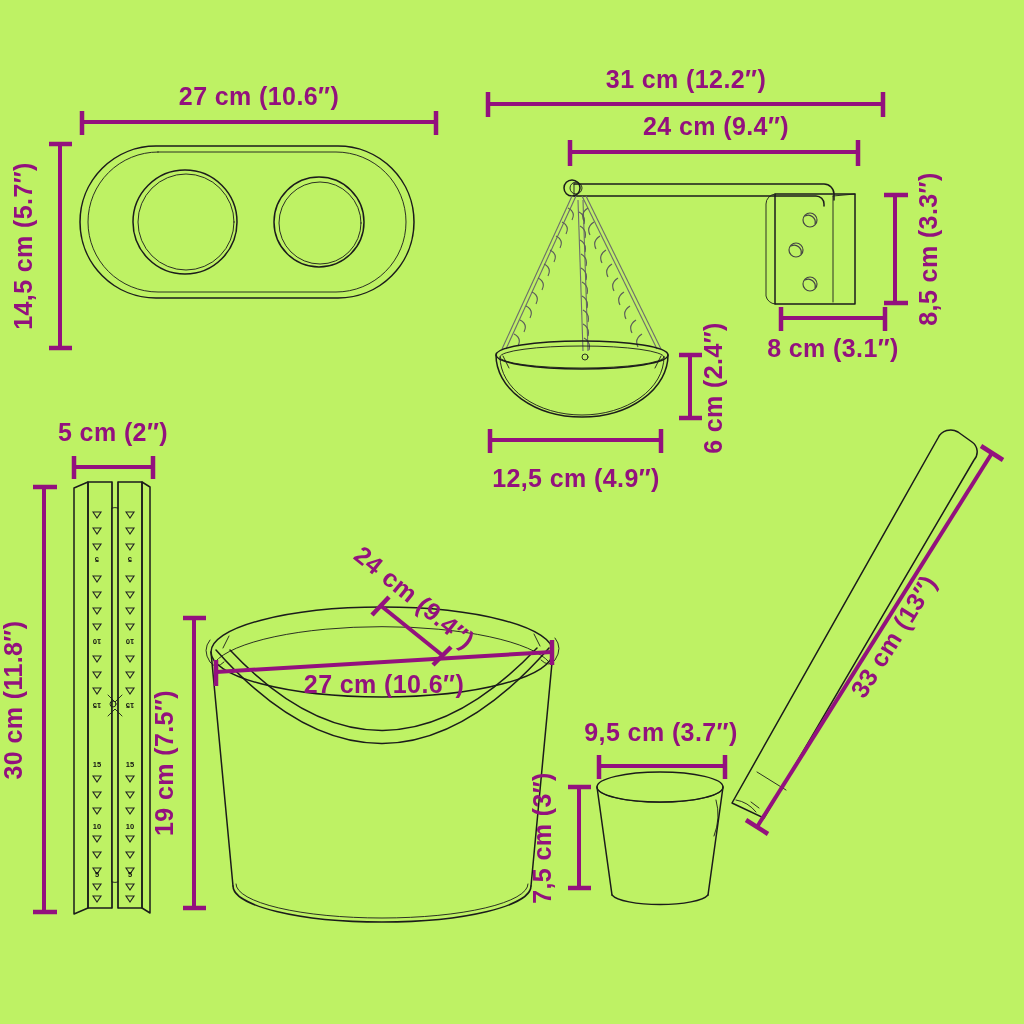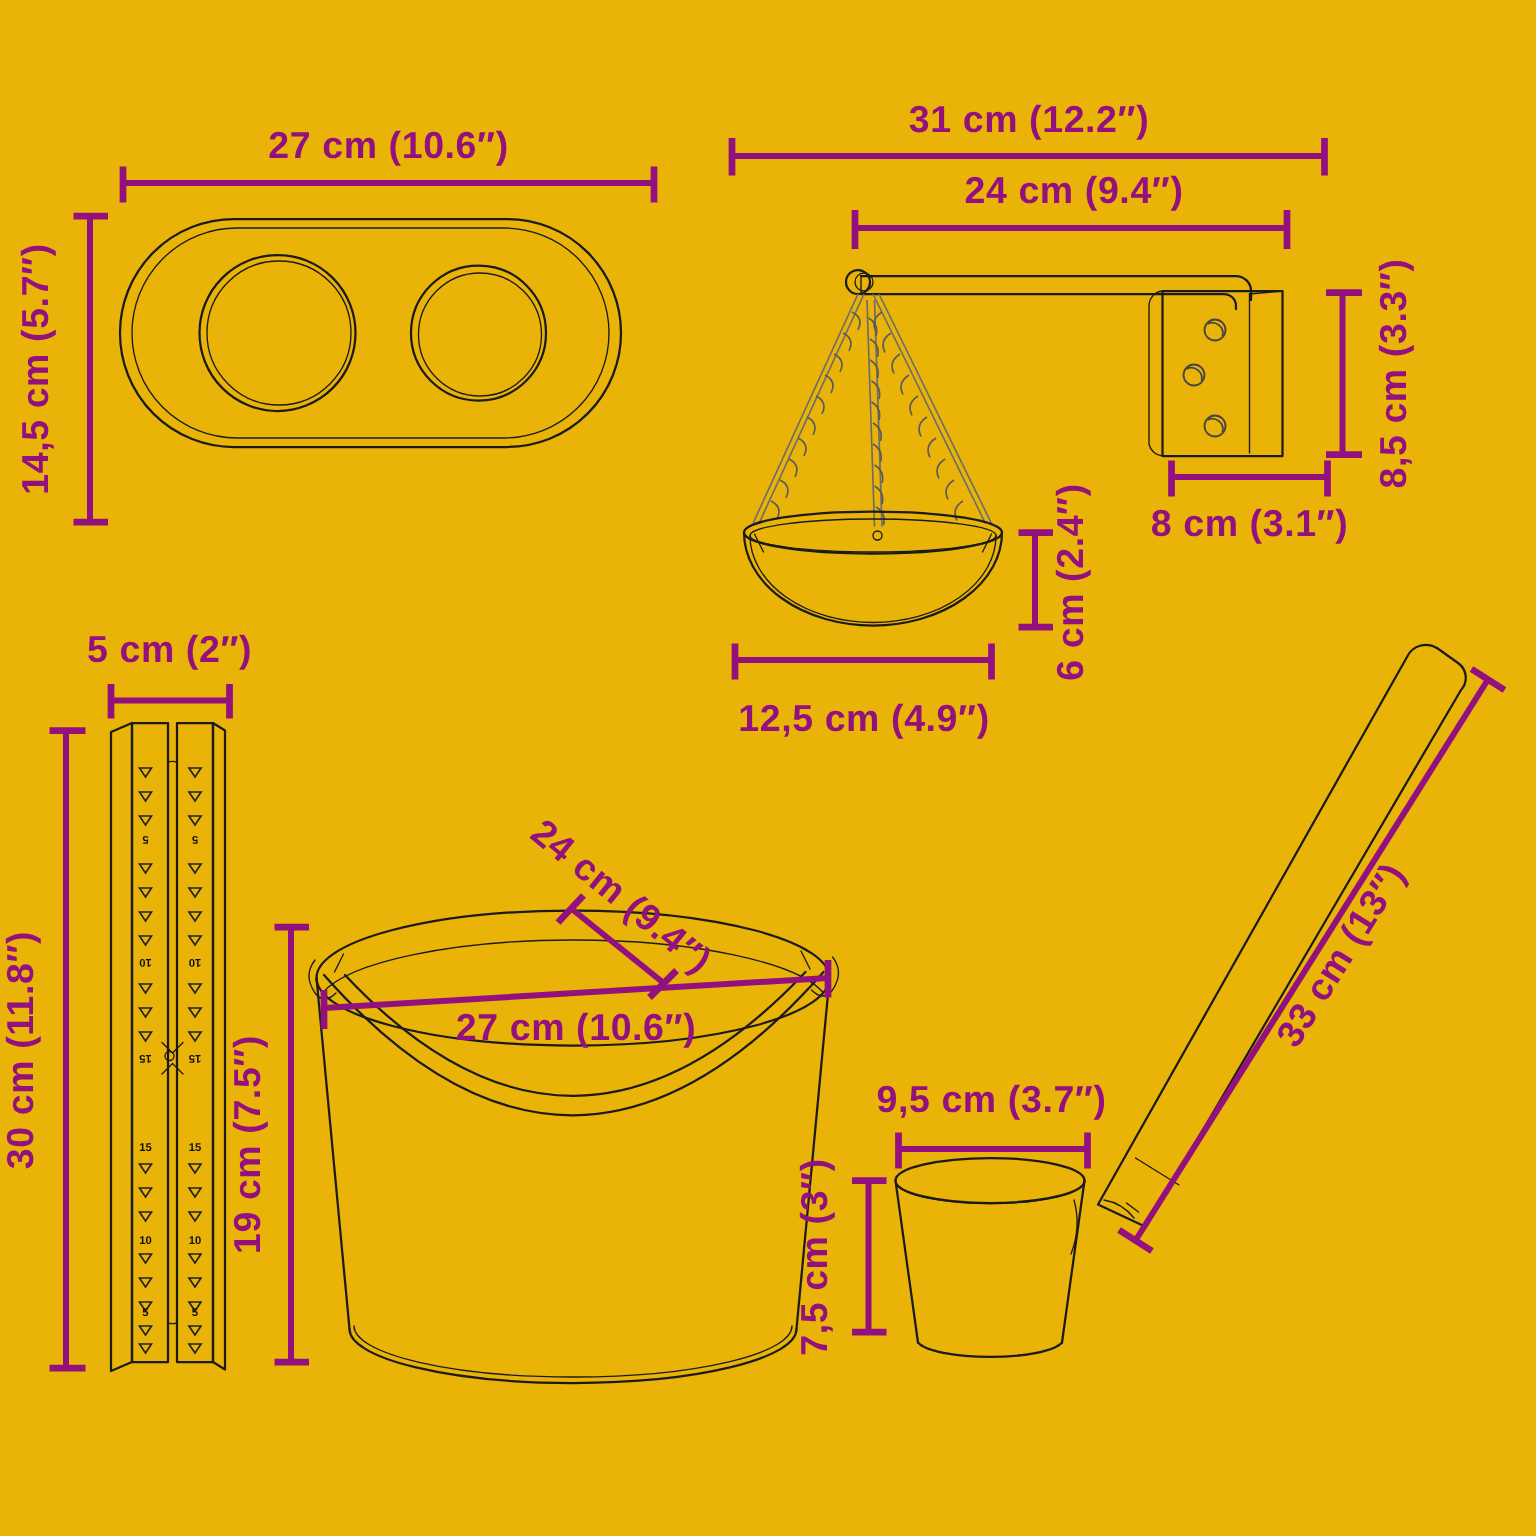--- a/index.html
+++ b/index.html
@@ -10,21 +10,21 @@
   body {
     width: 1024px;
     height: 1024px;
     font-family: "Liberation Sans", sans-serif;
     overflow: hidden;
   }
   #stage {
     position: relative;
     width: 1024px;
     height: 1024px;
-    background: #eab308;
+    background: #bef264;
   }
   #stage svg {
     position: absolute;
     top: 0;
     left: 0;
     width: 1024px;
     height: 1024px;
   }
   .dimline {
     stroke: #93117E;

